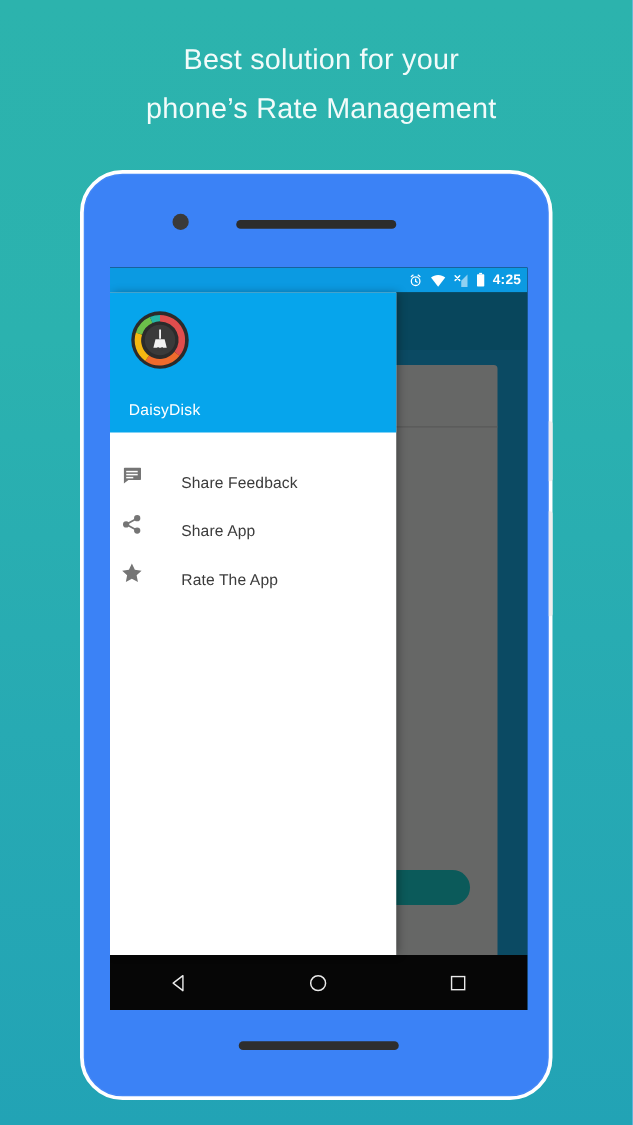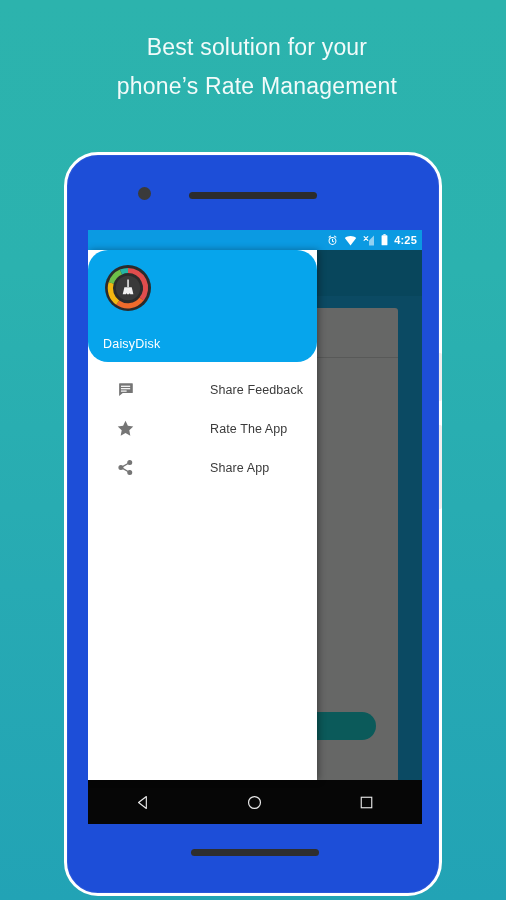--- a/index.html
+++ b/index.html
@@ -17,24 +17,23 @@
     text-align:center; color:#f2fbfa;
     font-size:23px; line-height:39px; font-weight:400;
     letter-spacing:.2px;
   }
   .headline .l2 { display:block; }
 
   
   .device {
     position:absolute; left:64px; top:136px;
     width:378px; height:744px;
-    background:#1d4ed8;
+    background:#3b82f6;
     border:3px solid #ffffff;
     border-radius:34px;
-    margin-top:16px;
   }
   .device::after{
     content:""; position:absolute; inset:0;
     border-radius:31px;
     box-shadow:inset 0 0 0 1px rgba(255,255,255,.06);
     pointer-events:none;
   }
   .camera {
     position:absolute; left:71px; top:32px;
     width:13px; height:13px; border-radius:50%;
@@ -127,37 +126,35 @@
   .drawer {
     position:absolute; left:0; top:20px;
     width:229px; height:530px;
     background:#ffffff;
     box-shadow:2px 0 7px rgba(0,0,0,.35);
     z-index:5;
   }
   .drawer-header{
     height:112px; background:#06a5ec;
     position:relative;
-    border-radius:20px;
   }
   .logo{
     position:absolute; left:16px; top:14px;
     width:48px; height:48px; border-radius:50%;
   }
   .app-name{
     position:absolute; left:15px; bottom:11px;
     color:#ffffff; font-size:12.5px; font-weight:400;
     letter-spacing:.2px;
   }
   .drawer-list{ padding-top:8px; }
   .drawer-item{
-    height:39px; display:flex; align-items:center;
-    padding-left:24px;
+    height:39px; display:flex; align-items:flex-end;
+    padding-left:4px;
     cursor:pointer;
-    gap:45px;
   }
   .di-icon{
     width:26px; height:26px;
     display:flex; align-items:center; justify-content:center;
     color:#757575; flex:0 0 26px;
   }
   .di-label{
     margin-left:27px;
     font-size:12.5px; color:#3b3b3b; letter-spacing:.1px;
   }
@@ -260,37 +257,37 @@
                 <rect x="5.6" y="10" width="13" height="1.7"></rect>
                 <rect x="5.6" y="13.4" width="8" height="1.7"></rect>
               </g>
             </svg>
           </span>
           <span class="di-label">Share Feedback</span>
         </div>
 
         <div class="drawer-item">
           <span class="di-icon">
-            <svg width="19" height="19" viewBox="0 0 24 24" fill="#757575">
-              <path d="M12 2.3l3 6.3 6.8.9-5 4.7 1.3 6.8L12 17.8 5.9 21l1.3-6.8-5-4.7 6.8-.9z"></path>
-            </svg>
-          </span>
-          <span class="di-label">Rate The App</span>
-        </div>
-
-        <div class="drawer-item">
-          <span class="di-icon">
             <svg width="17" height="17" viewBox="0 0 24 24" fill="none" stroke="#757575" stroke-width="1.9">
               <circle cx="18" cy="5" r="2.6" fill="#757575"></circle>
               <circle cx="18" cy="19" r="2.6" fill="#757575"></circle>
               <circle cx="5.5" cy="12" r="2.6" fill="#757575"></circle>
               <path d="M15.6 6.4 7.9 10.7M7.9 13.3l7.7 4.3" stroke-linecap="round"></path>
             </svg>
           </span>
           <span class="di-label">Share App</span>
+        </div>
+
+        <div class="drawer-item">
+          <span class="di-icon">
+            <svg width="19" height="19" viewBox="0 0 24 24" fill="#757575">
+              <path d="M12 2.3l3 6.3 6.8.9-5 4.7 1.3 6.8L12 17.8 5.9 21l1.3-6.8-5-4.7 6.8-.9z"></path>
+            </svg>
+          </span>
+          <span class="di-label">Rate The App</span>
         </div>
 
 
       </div>
     </div>
 
     <div class="navbar">
       <span class="nav-btn">
         <svg width="17" height="17" viewBox="0 0 24 24" fill="none" stroke="#e9e9e9" stroke-width="1.6" stroke-linejoin="round">
           <path d="M16 3.5 5 12l11 8.5z"></path>

